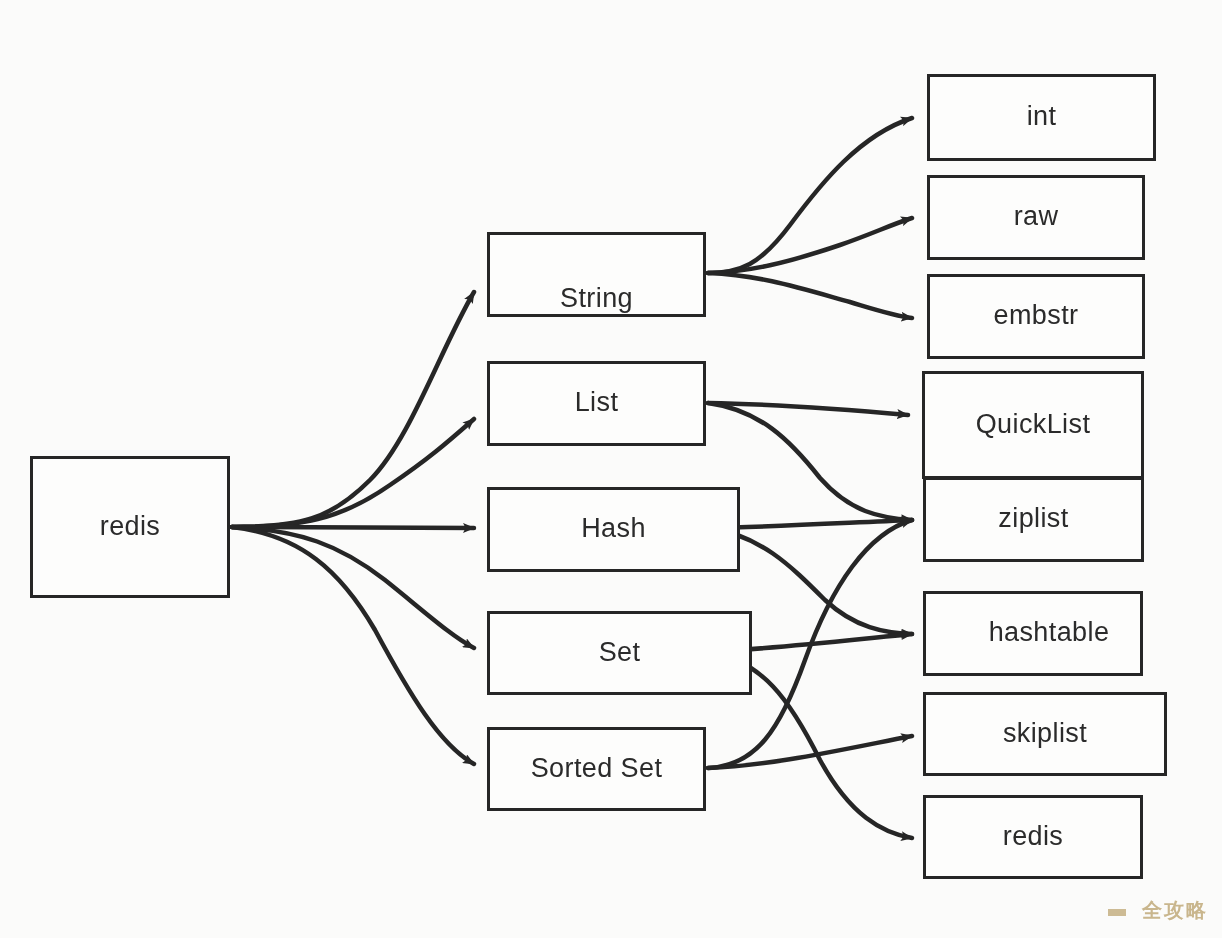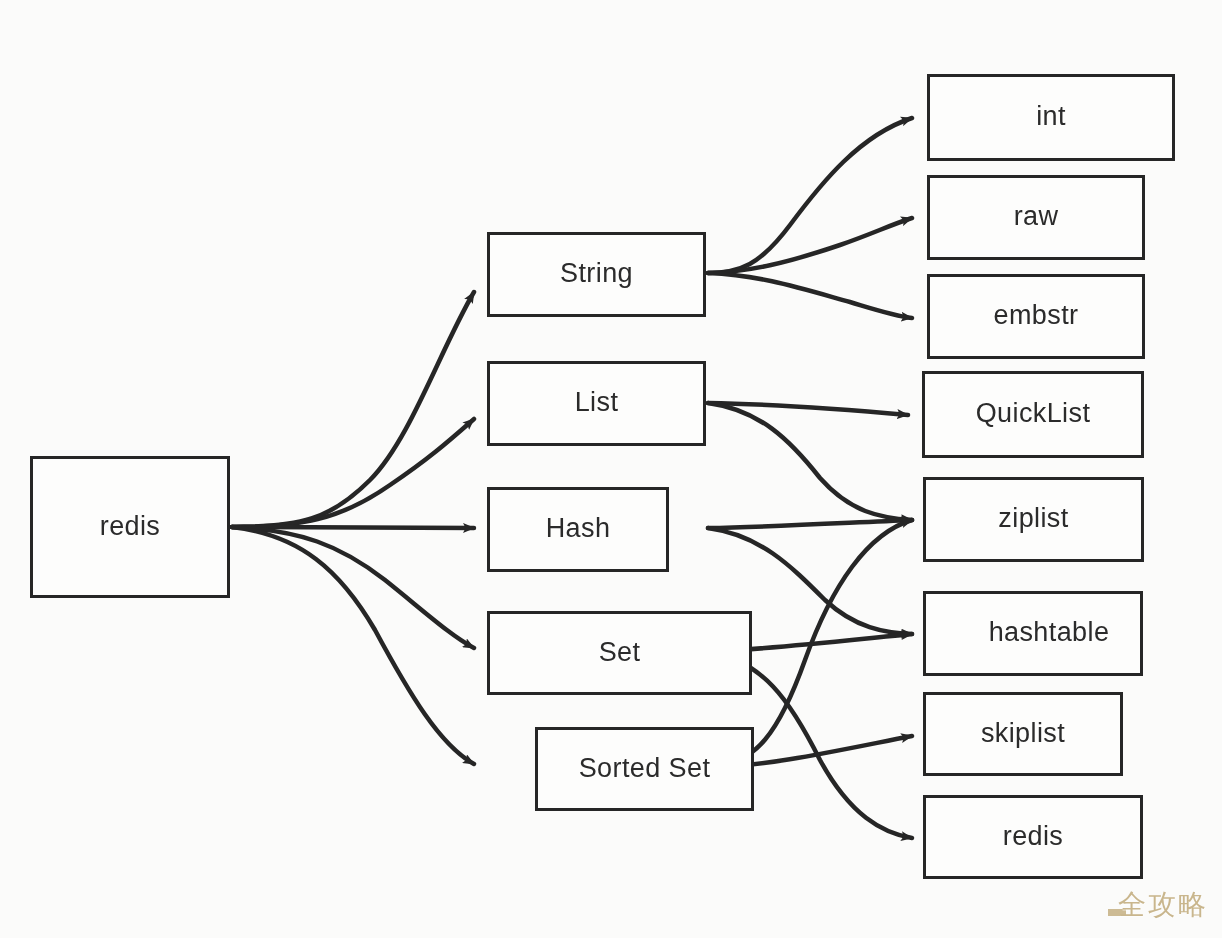--- a/index.html
+++ b/index.html
@@ -40,22 +40,22 @@
   }
   .node span {
     display: block;
     line-height: 1;
     padding-bottom: 2px;
   }
   .watermark {
     position: absolute;
     right: 14px;
     bottom: 14px;
-    font-size: 28px;
-    font-weight: normal;
+    font-size: 20px;
+    font-weight: bold;
     color: #c9b68d;
     letter-spacing: 2px;
     z-index: 5;
     text-shadow: 0 1px 0 rgba(255,255,255,0.6);
   }
   .wm-bar {
     position: absolute;
     right: 96px;
     bottom: 22px;
     width: 18px;
@@ -99,55 +99,55 @@
 
       <path d="M708,768 C756,766 780,730 805,660 C832,585 868,533 912,520" marker-end="url(#arrow)"></path>
       <path d="M708,768 C770,766 840,750 912,736" marker-end="url(#arrow)"></path>
     </g>
   </svg>
 
   <div class="node" style="left:30px; top:456px; width:200px; height:142px;align-items:center;">
     <span>redis</span>
   </div>
 
-  <div class="node" style="left:487px; top:232px; width:219px; height:85px;">
+  <div class="node" style="left:487px; top:232px; width:219px; height:85px;align-items:flex-end;">
     <span>String</span>
   </div>
   <div class="node" style="left:487px; top:361px; width:219px; height:85px;">
     <span>List</span>
   </div>
-  <div class="node" style="left:487px; top:487px; width:182px; height:85px;text-align:right;">
+  <div class="node" style="left:487px; top:487px; width:253px; height:85px;text-align:right;">
     <span>Hash</span>
   </div>
   <div class="node" style="left:487px; top:611px; width:265px; height:84px;">
     <span>Set</span>
   </div>
-  <div class="node" style="left:487px; top:727px; width:219px; height:84px;margin-left:48px;">
+  <div class="node" style="left:487px; top:727px; width:219px; height:84px;">
     <span>Sorted Set</span>
   </div>
 
-  <div class="node" style="left:927px; top:74px; width:248px; height:87px;">
+  <div class="node" style="left:927px; top:74px; width:229px; height:87px;">
     <span>int</span>
   </div>
   <div class="node" style="left:927px; top:175px; width:218px; height:85px;">
     <span>raw</span>
   </div>
   <div class="node" style="left:927px; top:274px; width:218px; height:85px;">
     <span>embstr</span>
   </div>
-  <div class="node" style="left:922px; top:371px; width:222px; height:87px;">
+  <div class="node" style="left:922px; top:371px; width:222px; height:108px;">
     <span>QuickList</span>
   </div>
   <div class="node" style="left:923px; top:477px; width:221px; height:85px;">
     <span>ziplist</span>
   </div>
   <div class="node" style="left:923px; top:591px; width:220px; height:85px;padding-left:32px;">
     <span>hashtable</span>
   </div>
-  <div class="node" style="left:923px; top:692px; width:200px; height:84px;">
+  <div class="node" style="left:923px; top:692px; width:244px; height:84px;">
     <span>skiplist</span>
   </div>
   <div class="node" style="left:923px; top:795px; width:220px; height:84px;">
     <span>redis</span>
   </div>
 
   <div class="wm-bar"></div>
   <div class="watermark">全攻略</div>
 
 </div>

